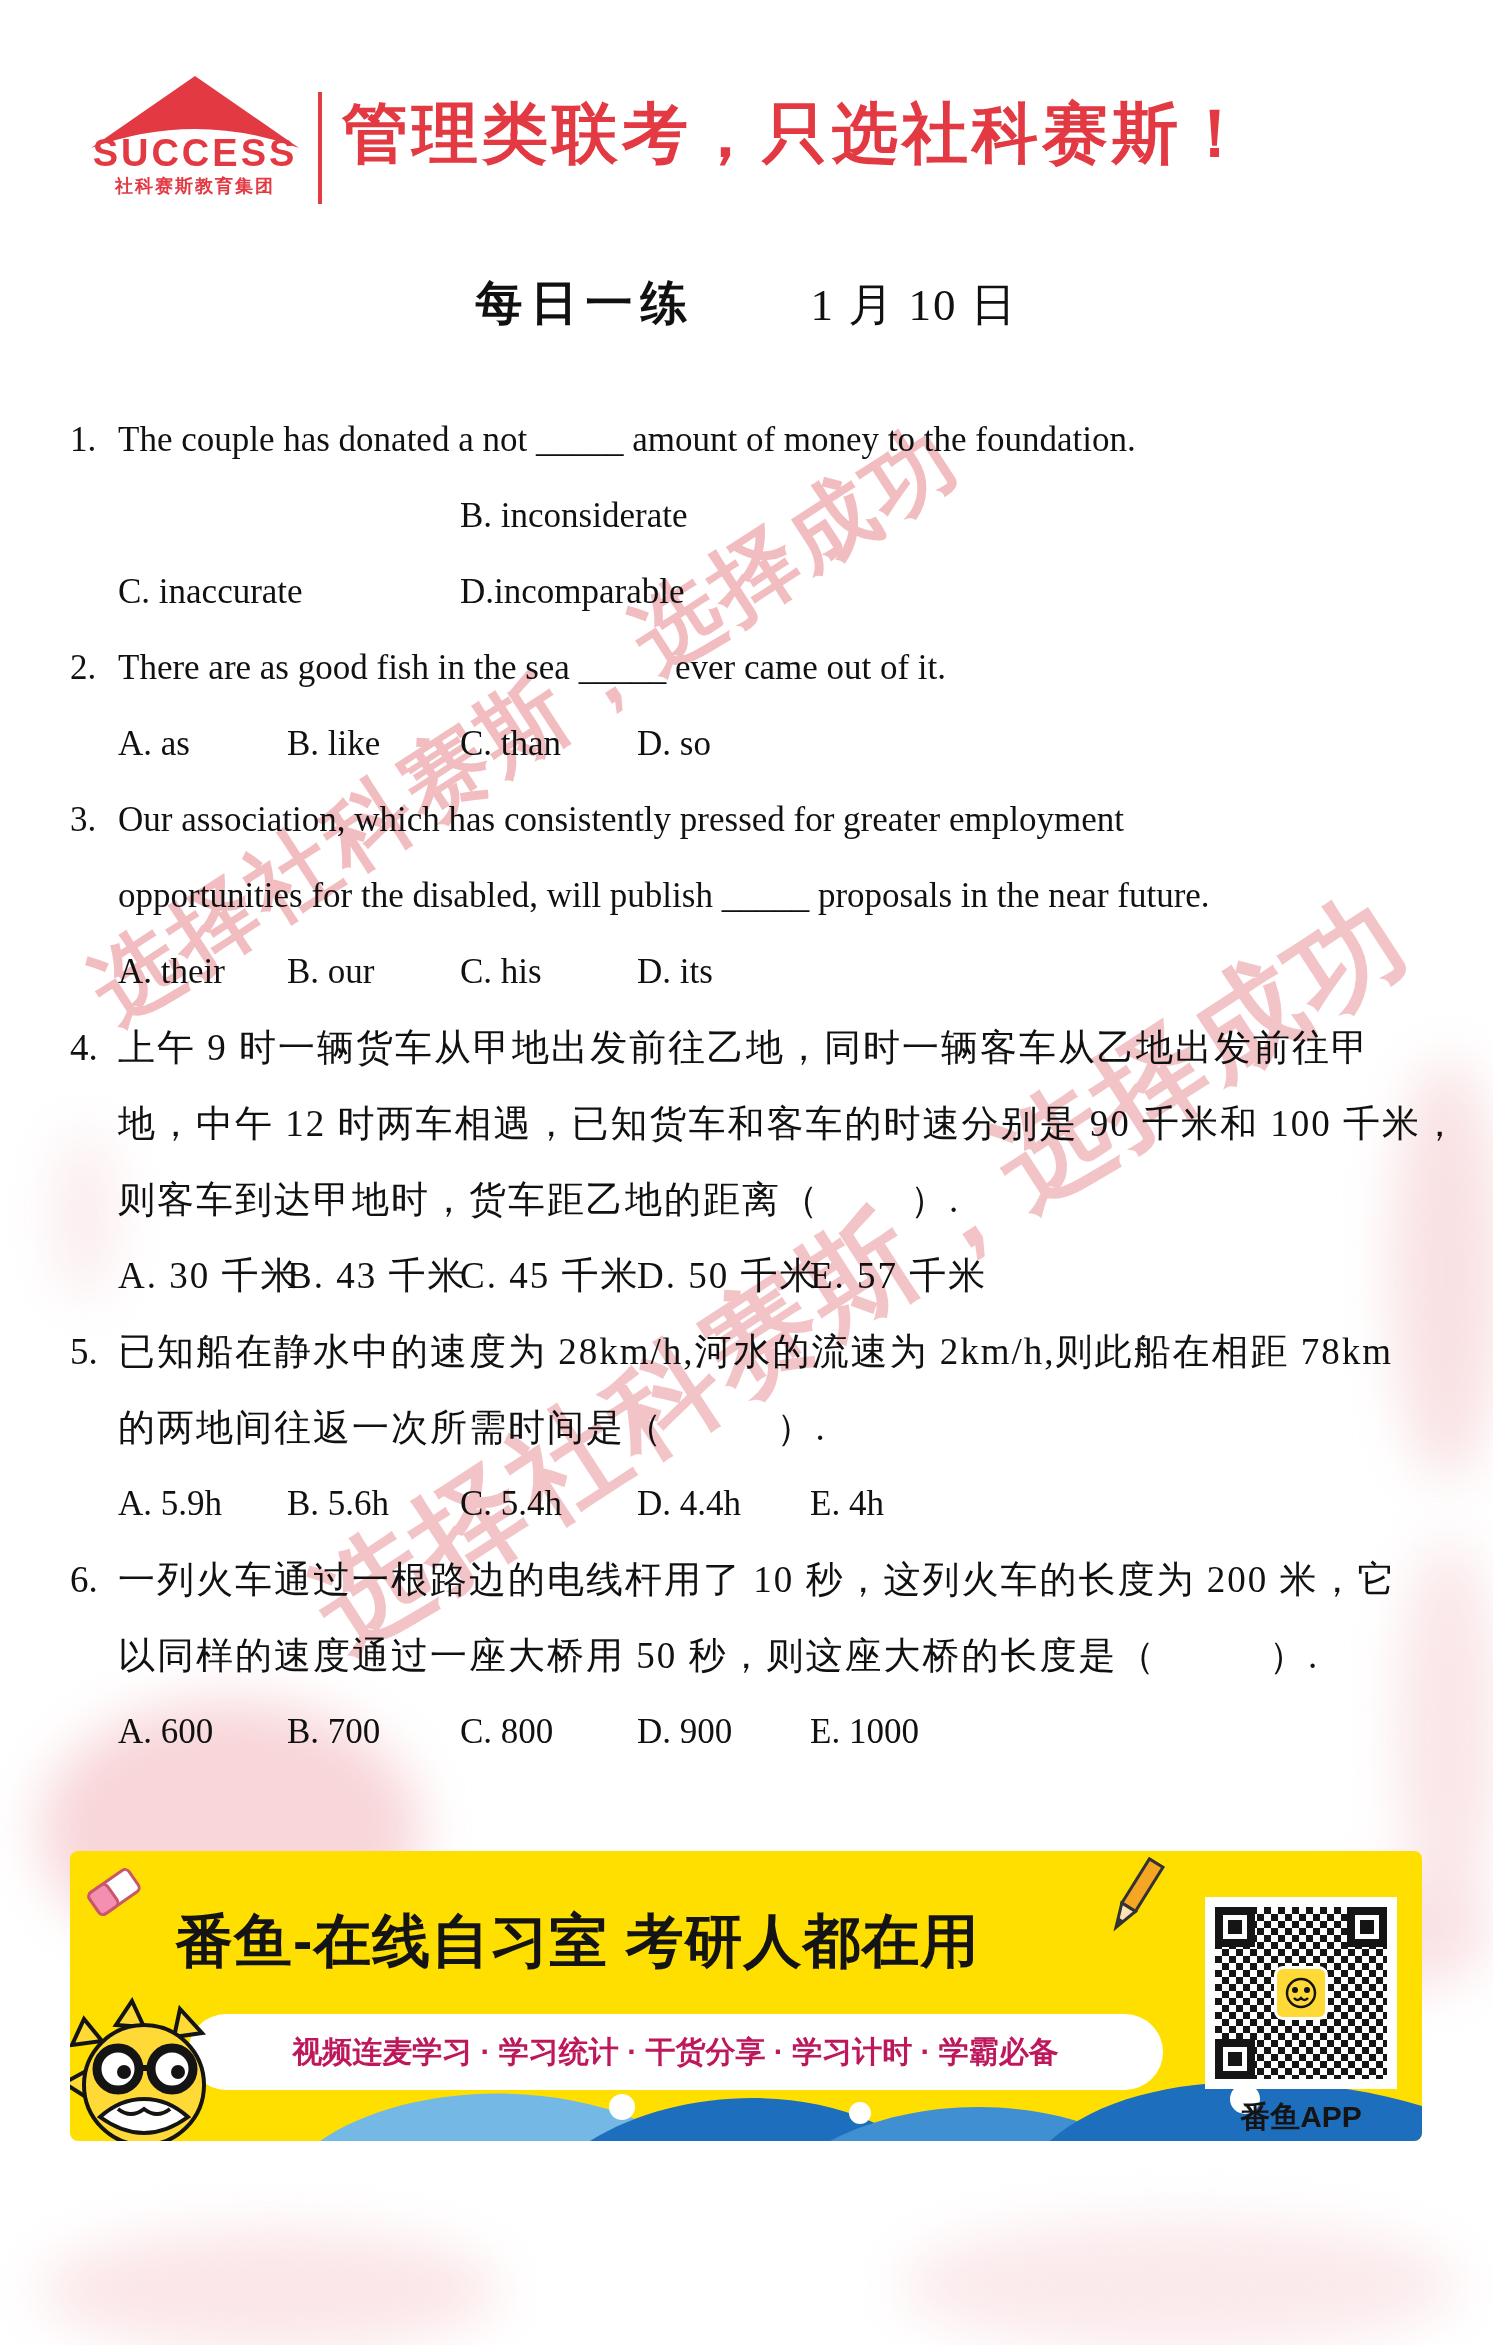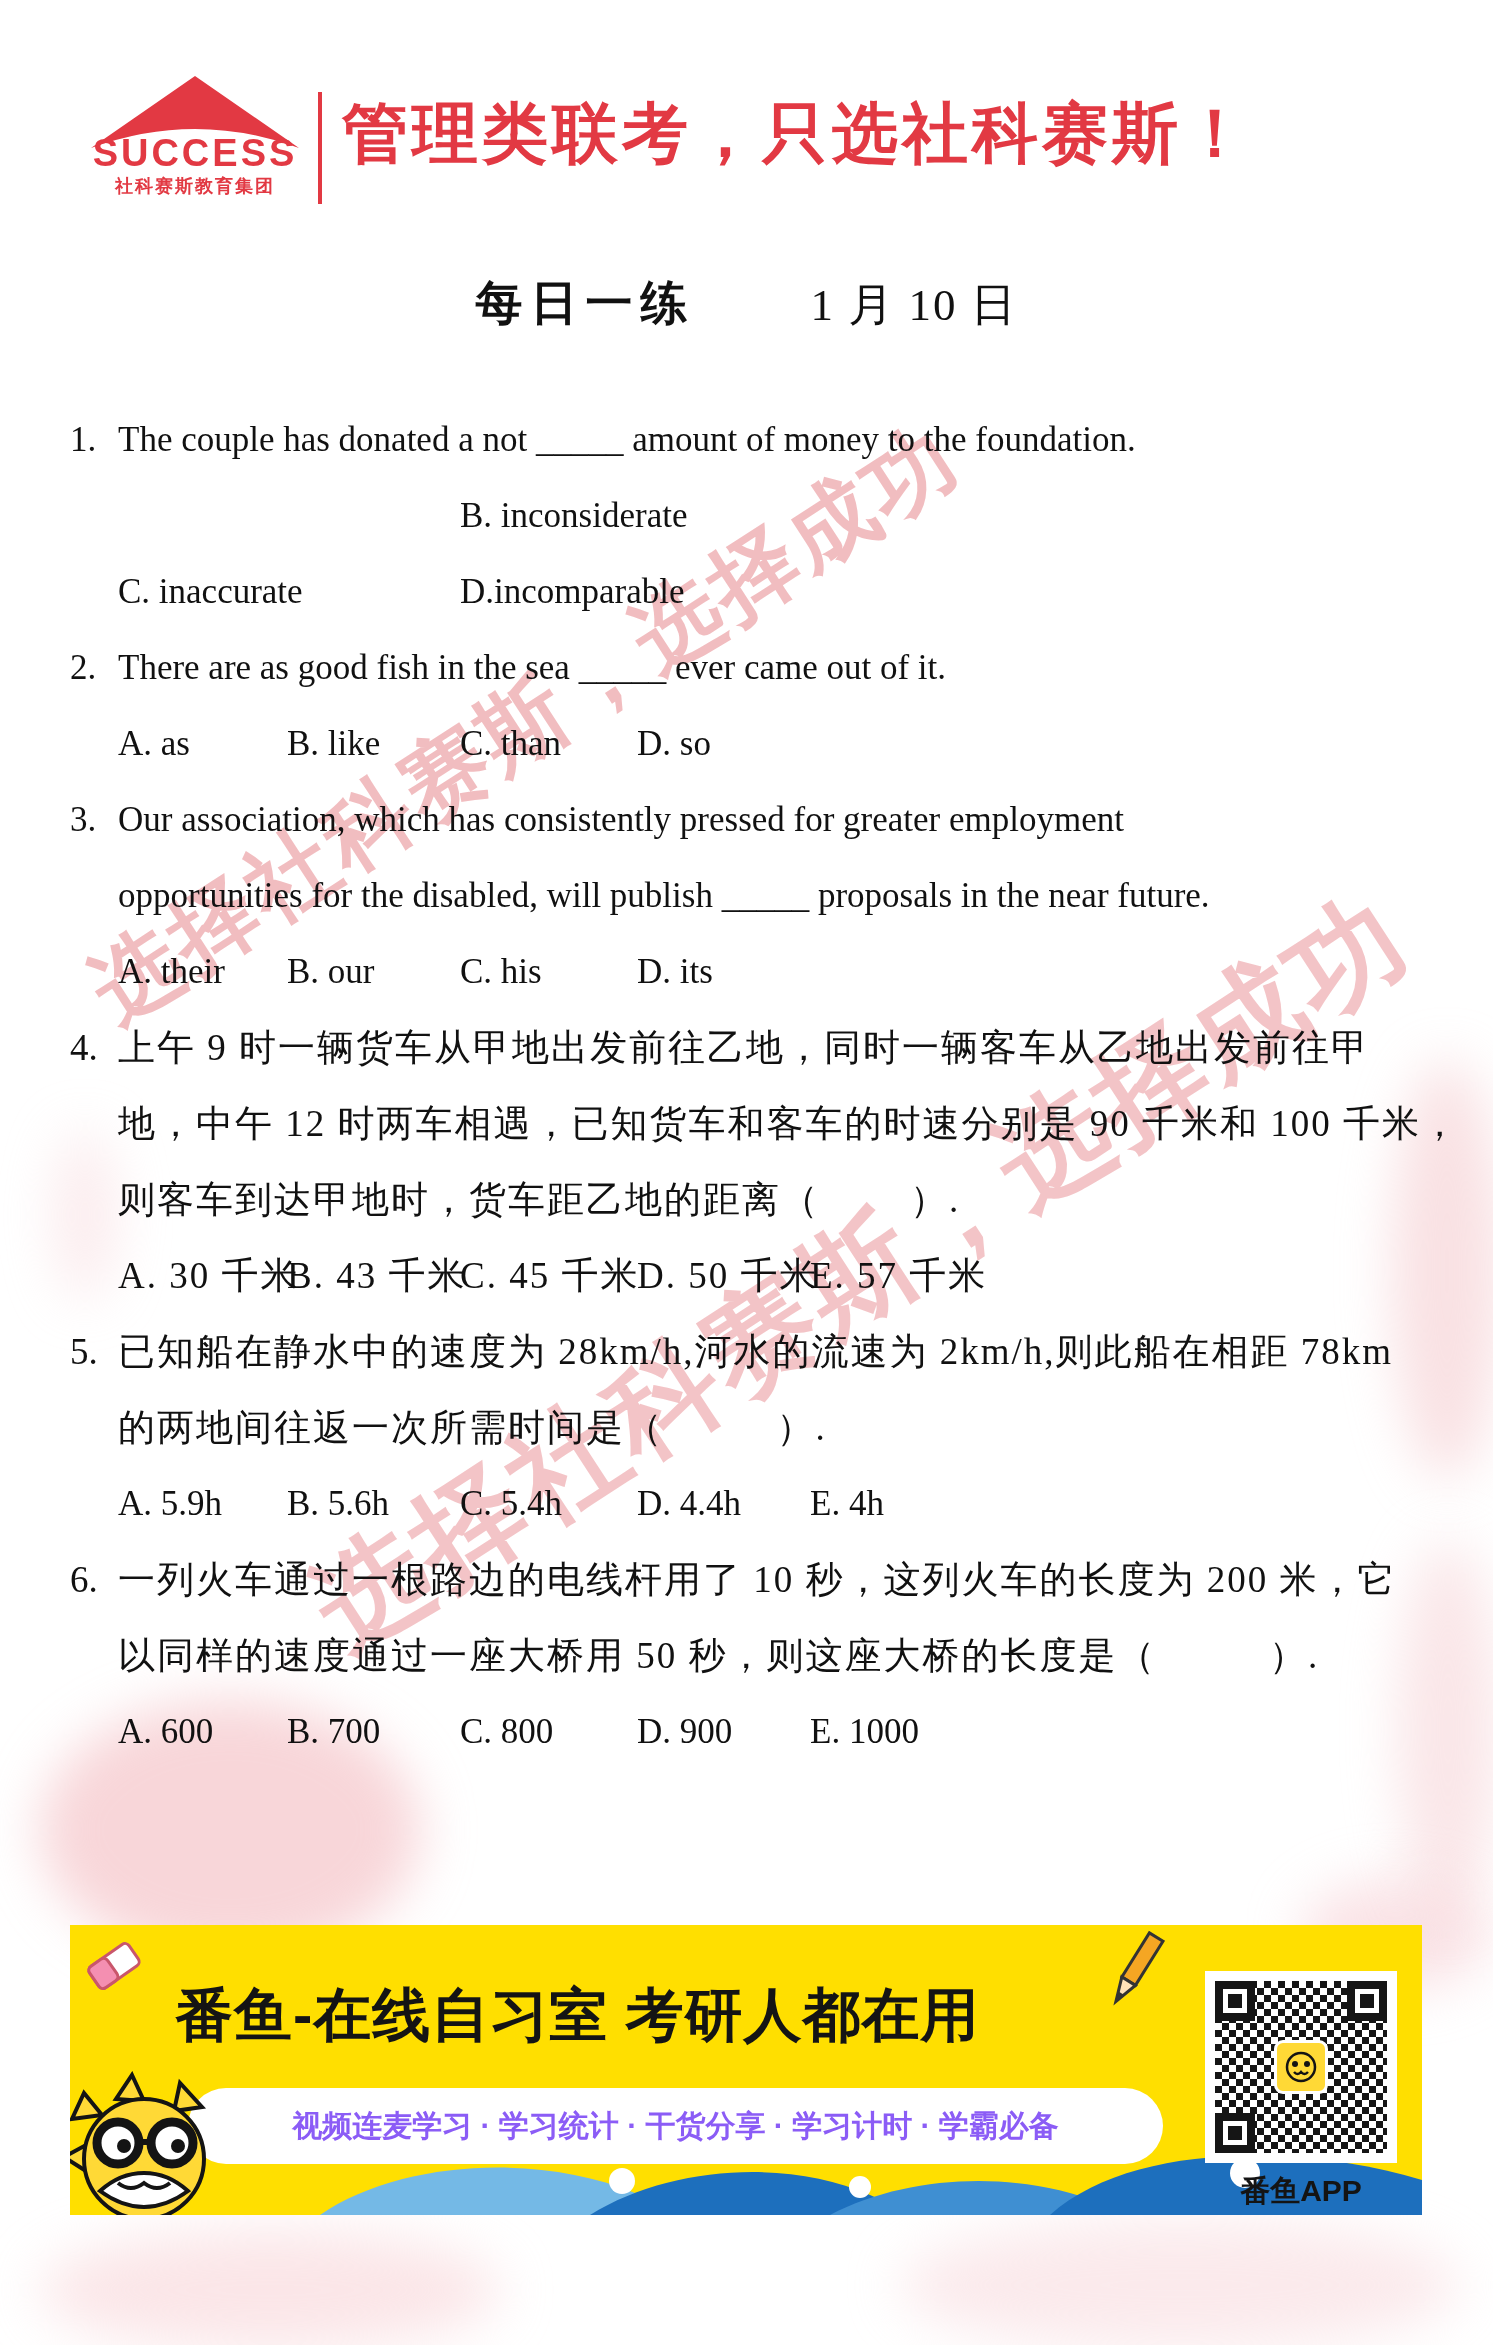--- a/index.html
+++ b/index.html
@@ -33,27 +33,27 @@
   
   #questions{left:70px;top:402px;right:70px;z-index:1;}
   .q-line{height:76px;line-height:76px;position:relative;padding-left:48px;
           font-size:35px;white-space:pre;}
   .q-line.zh,.opt.zh{font-size:37px;letter-spacing:2px;}
   .q-num{position:absolute;left:0;top:0;width:48px;letter-spacing:0;}
   .opts .opt{position:absolute;top:0;height:76px;line-height:76px;}
   .opt.c0{left:48px}.opt.c1{left:217px}.opt.c2{left:390px}.opt.c3{left:567px}.opt.c4{left:740px}
 
   
-  .banner{left:70px;top:1925px;width:1352px;height:290px;background:var(--banner-yellow);
-          overflow:hidden;z-index:2;}
+  .banner{left:70px;top:1851px;width:1352px;height:290px;background:var(--banner-yellow);
+          overflow:hidden;z-index:2;border-radius:8px;}
   .banner-headline{position:absolute;left:105px;top:52px;font-family:"Liberation Sans",sans-serif;
                    font-weight:900;font-size:58px;color:#141414;white-space:nowrap;letter-spacing:1px;}
   .pill{position:absolute;left:118px;top:163px;width:975px;height:76px;background:#fff;
         border-radius:38px;display:flex;align-items:center;justify-content:center;z-index:2;}
-  .pill span{font-family:"Liberation Sans",sans-serif;font-weight:700;font-size:30px;color:#8b5cf6;white-space:nowrap;}
+  .pill span{font-family:"Liberation Sans",sans-serif;font-weight:700;font-size:30px;color:#be185d;white-space:nowrap;}
   .eraser{position:absolute;left:12px;top:6px;}
   .pencil{position:absolute;left:1028px;top:-2px;}
   .mascot{position:absolute;left:-14px;top:146px;z-index:3;}
   .waves{position:absolute;left:0;bottom:0;width:1352px;height:90px;z-index:1;}
   .wave-light{fill:var(--wave-light)}.wave-dark{fill:var(--wave-dark)}.wave-mid{fill:var(--wave-mid)}
 
   
   .qr{position:absolute;left:1135px;top:46px;width:192px;height:192px;background:#fff;z-index:3;}
   .qr-grid{position:absolute;inset:10px;
     background-image:

